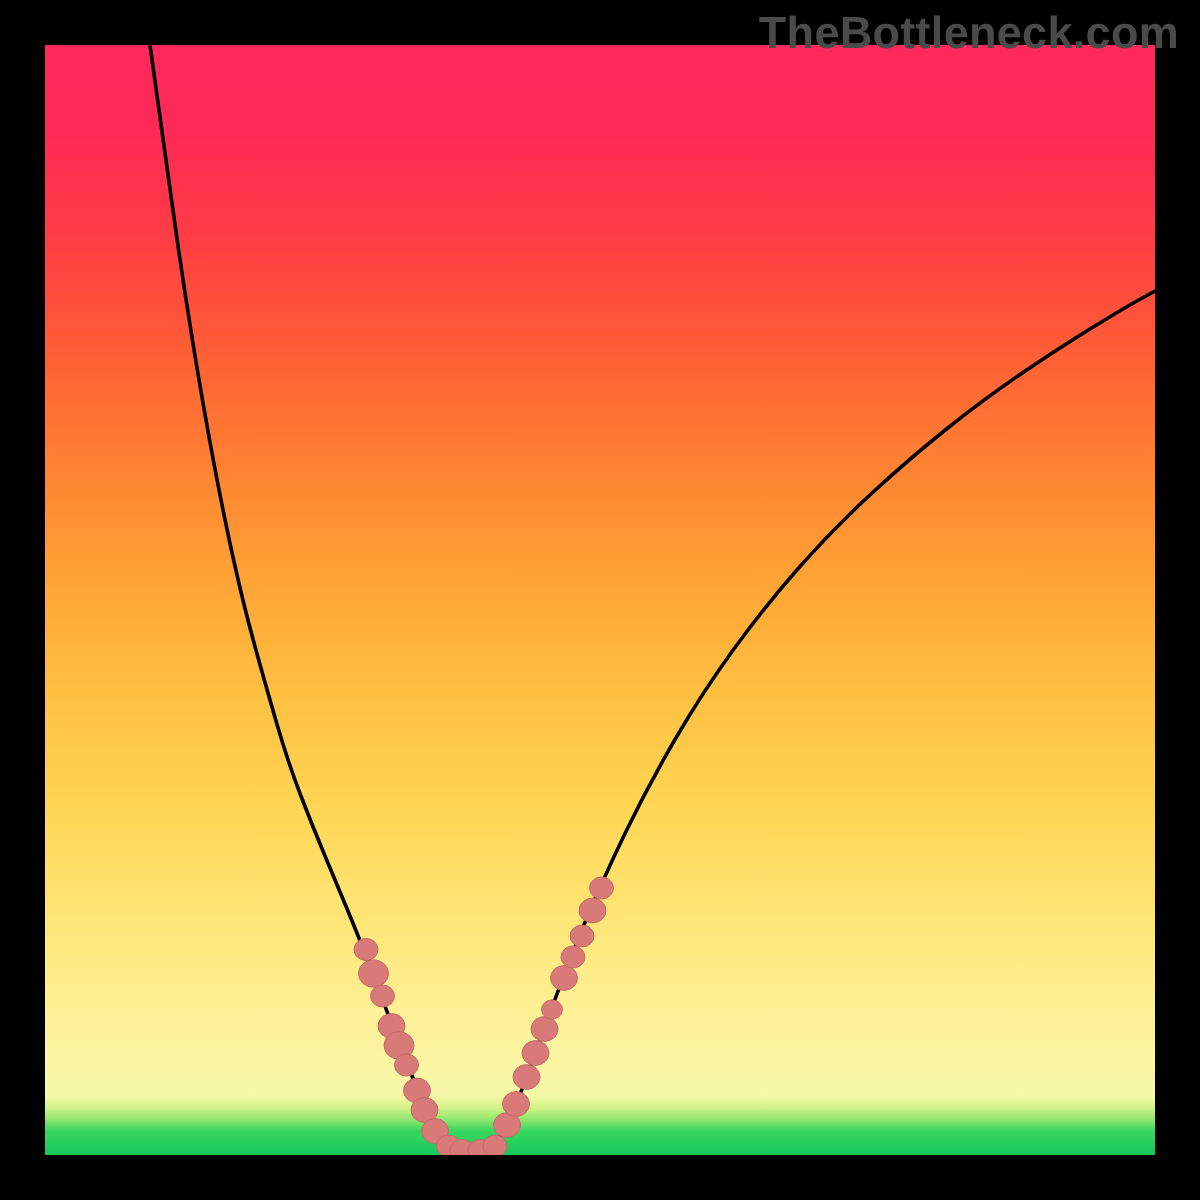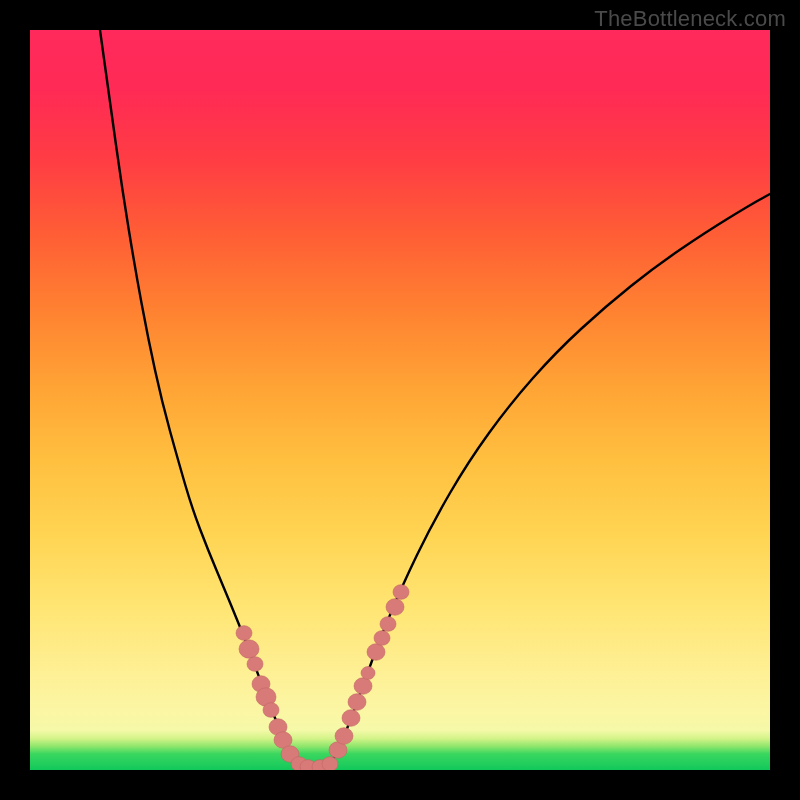--- a/index.html
+++ b/index.html
@@ -15,22 +15,22 @@
     position: relative;
     width: 800px;
     height: 800px;
     background: #000;
   }
   .watermark {
     position: absolute;
     top: 6px;
     right: 14px;
     color: #4a4a4a;
-    font-size: 22px;
-    font-weight: 400;
+    font-size: 30px;
+    font-weight: 700;
     letter-spacing: 0.2px;
     z-index: 5;
     user-select: none;
   }
   .plot-outer {
     position: absolute;
     left: 30px;
     top: 30px;
     width: 740px;
     height: 740px;

